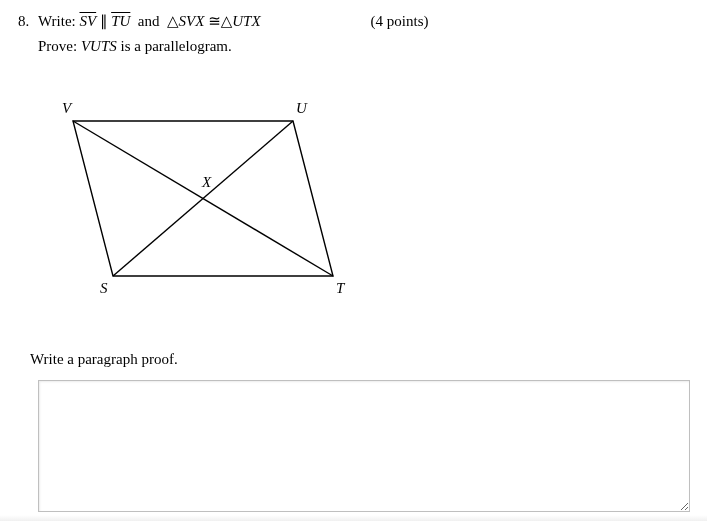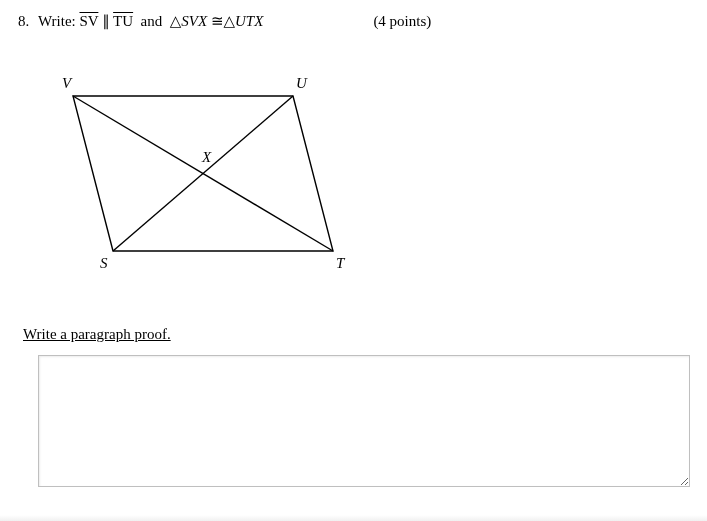--- a/index.html
+++ b/index.html
@@ -25,39 +25,39 @@
     align-items: baseline;
   }
   .num {
     width: 20px;
   }
   .given-line {
     display: inline;
   }
   .overline {
     text-decoration: overline;
+    font-style: italic;
   }
   .sym { font-style: normal; }
   .tri { font-style: normal; }
   .ital { font-style: italic; text-align: right; }
   .points-col {
     margin-left: 110px;
   }
   .prove-line {
     margin-left: 20px;
     margin-top: 8px;
   }
   .figure {
     margin-left: 20px;
     margin-top: 36px;
   }
   .instruct {
-    margin-left: 5px;
+    margin-left: 12px;
     margin-top: 46px;
-    text-decoration: underline;
   }
   .answer-box {
     margin-left: 20px;
     margin-top: 12px;
   }
   textarea.proof {
     width: 652px;
     height: 132px;
     resize: both;
     border: 1px solid #bfbfbf;
@@ -93,20 +93,25 @@
       <span class="overline">SV</span>
       <span class="sym">∥</span>
       <span class="overline">TU</span>
       &nbsp;<span>and</span>&nbsp;
       <span class="tri">△</span><span class="ital">SVX</span>
       <span class="sym">≅</span><span class="tri">△</span><span class="ital">UTX</span>
     </span>
     <span class="points-col">(4 points)</span>
   </div>
 
+  <div class="prove-line">
+    <span>Prove:</span>
+    <span class="ital">VUTS</span>
+    <span>is a parallelogram.</span>
+  </div>
 
   <div class="figure">
     <svg width="320" height="210" viewBox="0 0 320 210">
 
       <g stroke="#000" stroke-width="1.4" fill="none">
 
         <polygon points="35,30 255,30 295,185 75,185"></polygon>
 
         <line x1="35" y1="30" x2="295" y2="185"></line>
         <line x1="255" y1="30" x2="75" y2="185"></line>

